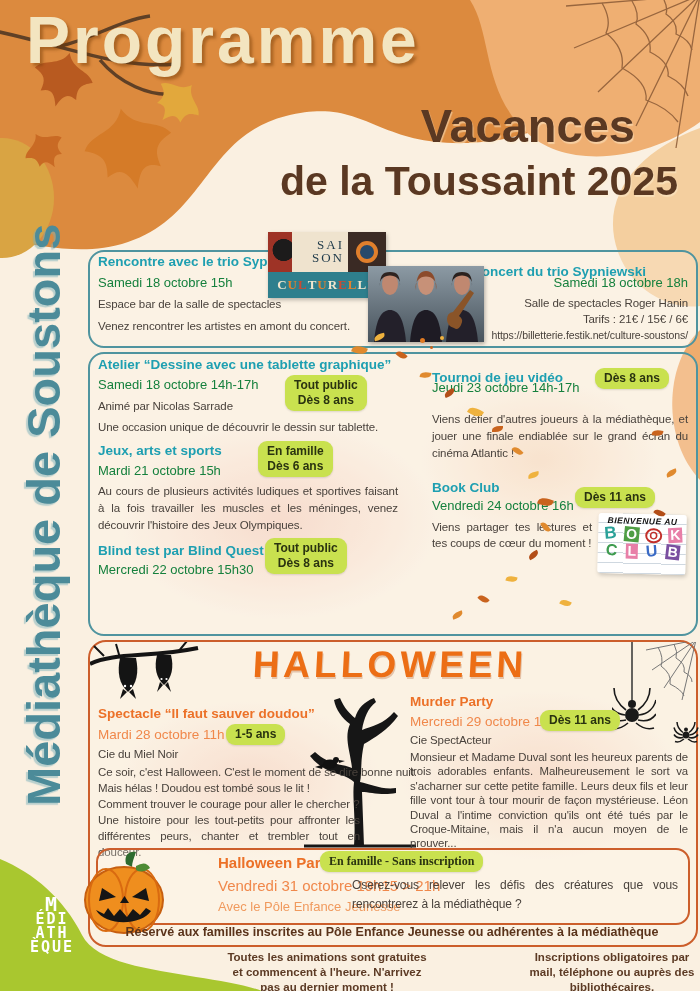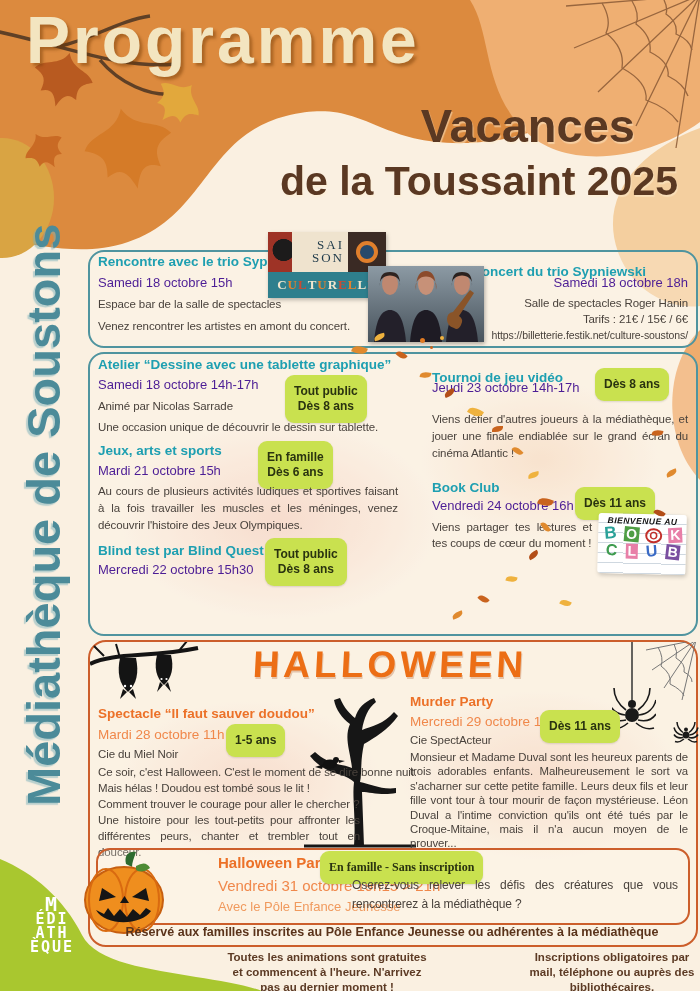--- a/index.html
+++ b/index.html
@@ -16,27 +16,27 @@
   .sub2{position:absolute;left:158px;top:158px;width:520px;text-align:right;font-size:41px;
       font-weight:bold;color:#5A3822;text-shadow:1px 2px 1px rgba(255,240,210,.5);}
   .vlabel{position:absolute;left:0px;top:165px;height:700px;width:86px;display:flex;align-items:center;
       justify-content:center;writing-mode:vertical-rl;transform:rotate(180deg);font-size:47px;font-weight:bold;
       color:#4C8B99;letter-spacing:0px;text-shadow:-2px -2px 1px rgba(120,175,185,.5);}
   
   .tbox{position:absolute;border:2px solid #4F949F;border-radius:16px;background:rgba(255,248,238,.25);}
   .obox{position:absolute;border:2.5px solid #CC5E2B;border-radius:18px;background:rgba(255,246,236,.25);}
   
   .t-title{position:absolute;font-size:13.5px;font-weight:bold;color:#1E9FB1;}
-  .t-date{position:absolute;font-size:13px;color:#4c1d95;}
+  .t-date{position:absolute;font-size:13px;color:#15803d;}
   .o-title{position:absolute;font-size:13.5px;font-weight:bold;color:#EC7128;}
   .o-date{position:absolute;font-size:13.5px;color:#F0884B;}
   .body{position:absolute;font-size:11.5px;color:#49423C;line-height:16px;letter-spacing:-0.1px;}
   .just{text-align:justify;}
   .nowrap{white-space:nowrap;}
-  .badge{position:absolute;background:#C9E14F;border-radius:9px;padding:9px 9px;font-size:12px;
+  .badge{position:absolute;background:#C9E14F;border-radius:9px;padding:3px 9px;font-size:12px;
       font-weight:bold;color:#2A3310;text-align:center;line-height:15px;box-shadow:0 1px 2px rgba(0,0,0,.12);}
   .halloween-title{position:absolute;left:252px;top:644px;width:276px;text-align:center;font-size:37px;
       font-weight:bold;letter-spacing:4px;color:#EC6E15;transform:skewX(-3deg);
       text-shadow:1px 2px 0 rgba(160,60,0,.25);}
   .note{position:absolute;left:96px;top:925px;width:592px;text-align:center;font-size:12.5px;
       font-weight:bold;color:#5A331A;}
   .footer{position:absolute;font-size:11.5px;font-weight:bold;color:#5C3A24;text-align:center;line-height:15px;}
   
   .saison{position:absolute;left:268px;top:232px;width:118px;height:66px;display:flex;flex-wrap:wrap;
       box-shadow:1px 2px 4px rgba(0,0,0,.25);font-family:"Liberation Serif",serif;}

